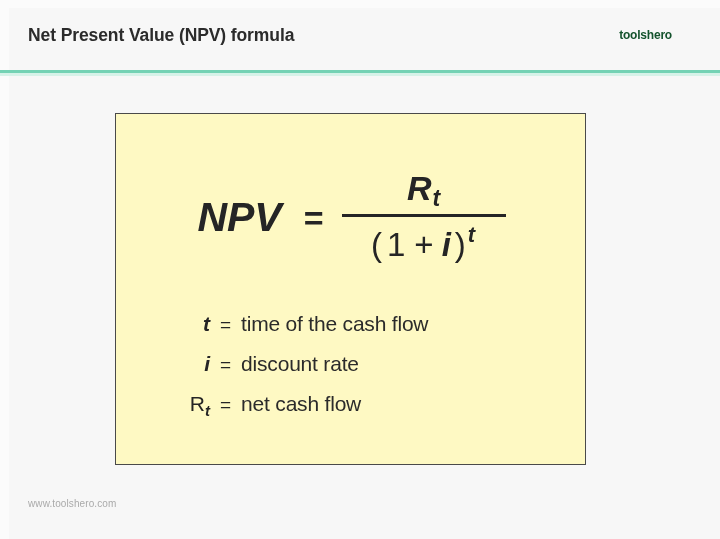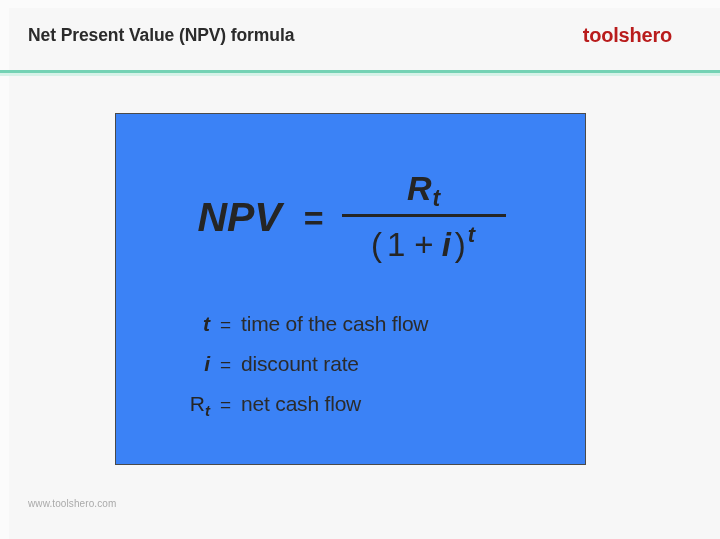--- a/index.html
+++ b/index.html
@@ -52,23 +52,23 @@
     padding: 0 28px 0 28px;
   }
   #header-title {
     font-size: 17.5px;
     font-weight: bold;
     color: #2b2b2b;
     letter-spacing: -0.1px;
     white-space: nowrap;
   }
   #brand {
-    font-size: 20px;
-    font-weight: bold;
-    color: #b91c1c;
+    font-size: 12px;
+    font-weight: bold;
+    color: #14532d;
     letter-spacing: -0.2px;
     white-space: nowrap;
     margin-right: 20px;
   }
 
   
   #divider {
     position: absolute;
     left: 0;
     top: 70px;
@@ -86,21 +86,21 @@
   }
 
   
   #formula-box {
     position: absolute;
     left: 115px;
     top: 113px;
     width: 471px;
     height: 352px;
     box-sizing: border-box;
-    background: #3b82f6;
+    background: #fef9c3;
     border: 1.6px solid #4a4a4a;
   }
 
   
   #equation {
     position: absolute;
     left: 0;
     top: 28px;
     width: 471px;
     display: flex;

